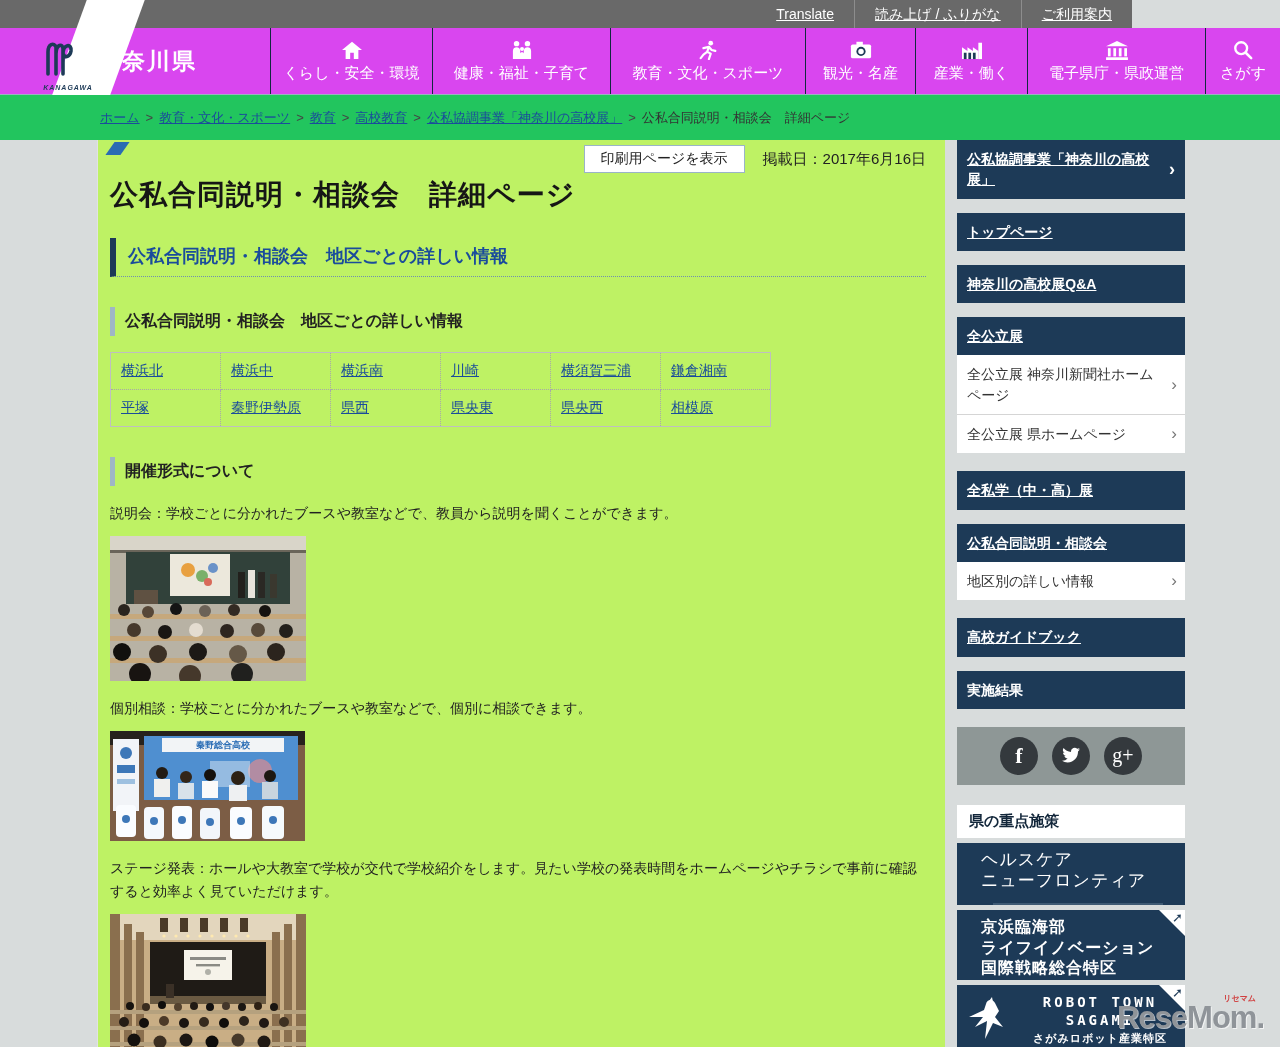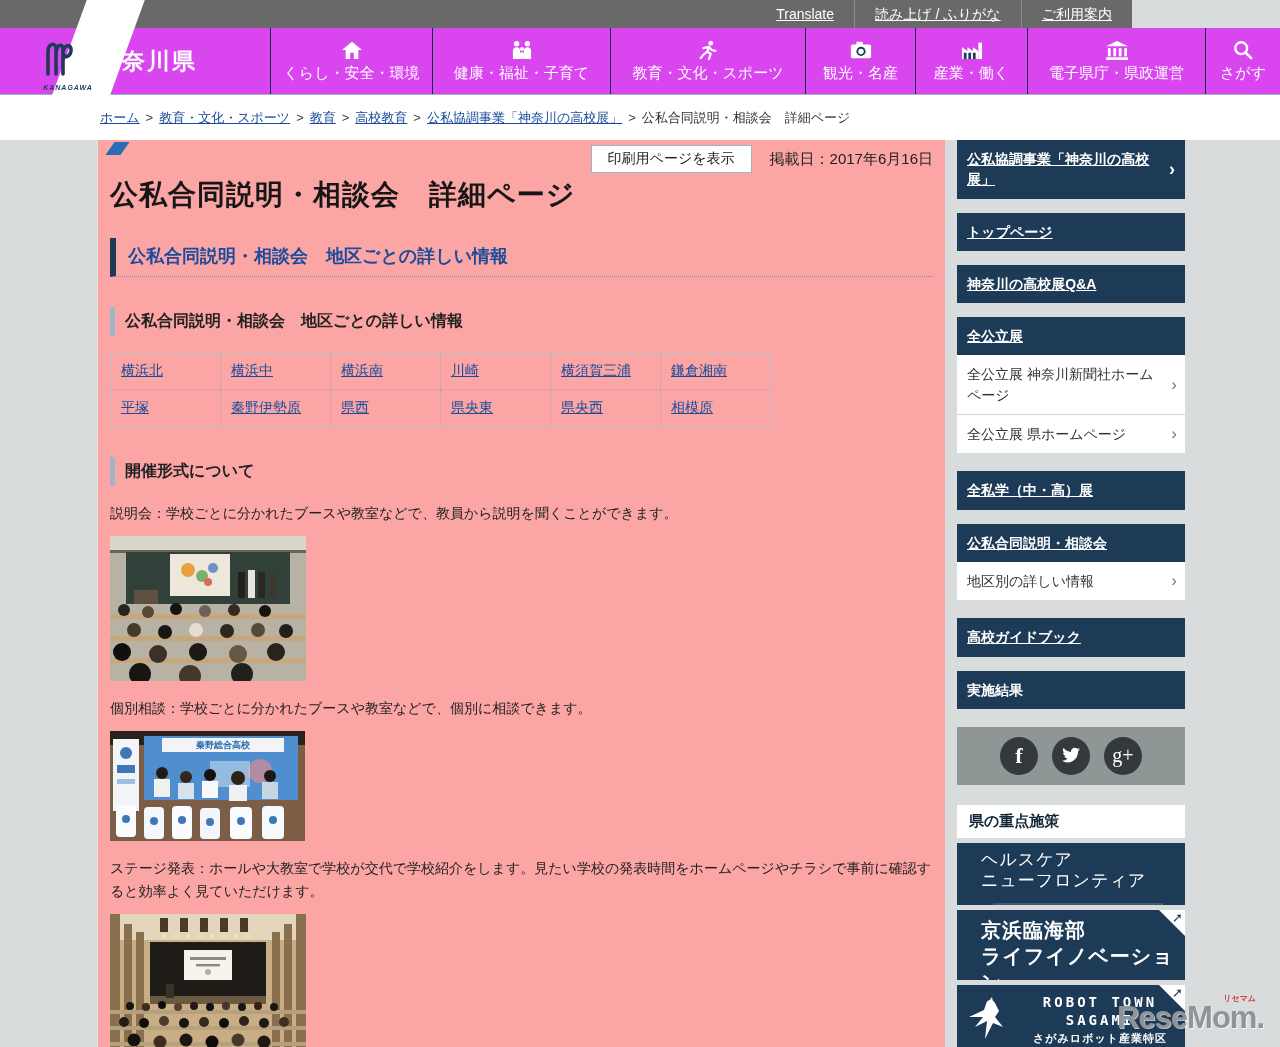--- a/index.html
+++ b/index.html
@@ -17,28 +17,28 @@
   .brand { width:270px; position:relative; display:flex; align-items:center; }
   .stripe { position:absolute; left:62px; top:-30px; width:58px; height:140px; background:#fff; transform:skewX(-20deg); }
   .emblem { position:absolute; left:40px; top:8px; width:46px; height:46px; }
   .kanagawa-en { position:absolute; left:20px; top:56px; width:96px; text-align:center; font-size:7px; font-weight:bold; color:#1d3a57; letter-spacing:1px; font-style:italic; }
   .brand-jp { position:absolute; left:97px; top:18px; color:#fff; font-size:23px; font-weight:bold; letter-spacing:2px; }
   .navitem { display:flex; flex-direction:column; align-items:center; justify-content:center; gap:4px; color:#fff; font-size:15px; border-left:1px solid #12293f; cursor:pointer; }
   .navitem svg { display:block; }
   .n1{width:162px;} .n2{width:178px;} .n3{width:195px;} .n4{width:110px;} .n5{width:112px;} .n6{width:178px;} .n7{width:75px;}
 
   
-  .crumbband { position:absolute; top:95px; left:0; width:1280px; height:45px; background:#ffffff; }
+  .crumbband { position:absolute; top:95px; left:0; width:1280px; height:45px; background:#22c55e; }
   .crumbs { padding:14px 0 0 100px; font-size:13px; color:#333; }
   .crumbs a { color:#1a4c9b; text-decoration:underline; }
   .crumbs .sep { margin:0 6px; color:#444; }
 
   
   .bodybg { position:absolute; top:140px; left:0; width:1280px; height:907px; background:#d8dcdc; }
-  .card { position:absolute; left:97px; top:0; width:848px; height:907px; background:#fca5a5; padding:4px 12px 20px 12px; border-left:1px solid #e2e2e2; }
+  .card { position:absolute; left:97px; top:0; width:848px; height:907px; background:#bef264; padding:4px 19px 20px 12px; border-left:1px solid #e2e2e2; }
 
   .slash { position:absolute; left:12px; top:2px; width:15px; height:13px; background:#2a6cb3; transform:skewX(-35deg); }
   .printrow { display:flex; justify-content:flex-end; align-items:center; gap:18px; height:30px; }
   .printbtn { border:1px solid #9ab4c8; background:#fff; font-size:14px; color:#222; padding:4px 16px; font-family:inherit; cursor:pointer; }
   .pubdate { font-size:15px; color:#222; }
   .pagetitle { font-size:28px; font-weight:600; color:#161616; margin-top:2px; letter-spacing:1px; }
 
   .sectitle { margin-top:24px; border-left:6px solid #1d3a57; border-bottom:1px dotted #6f8fae; padding:6px 0 8px 12px; color:#1a4c9b; font-size:18px; font-weight:bold; }
   .subtitle { margin-top:30px; border-left:5px solid #9fb6c6; padding:4px 0 4px 10px; color:#222; font-size:16px; font-weight:bold; }
 
@@ -66,21 +66,21 @@
   .soc { width:38px; height:38px; border-radius:50%; background:#34393d; color:#fff; display:flex; align-items:center; justify-content:center; cursor:pointer; }
   .soc .fglyph { font-family:"Liberation Serif",serif; font-size:22px; font-weight:bold; }
   .soc .gglyph { font-family:"Liberation Serif",serif; font-size:20px; }
 
   .featurehead { margin-top:20px; background:#fff; font-size:15px; font-weight:bold; color:#12263a; padding:7px 12px; }
   .banner { background:#1d3a57; color:#fff; margin-top:5px; position:relative; overflow:hidden; cursor:pointer; }
   .b1 { height:62px; padding:6px 0 0 24px; }
   .b1 .bl { font-size:17px; font-weight:normal; letter-spacing:1px; line-height:1.25; }
   .b1 .tag { margin-top:12px; background:#3e5a74; width:170px; margin-left:12px; text-align:center; font-size:12px; font-weight:bold; padding:1px 0; }
   .b2 { height:70px; padding:7px 0 0 24px; }
-  .b2 .bl { font-size:20px; font-weight:bold; letter-spacing:1px; line-height:1.3; }
+  .b2 .bl { font-size:16px; font-weight:bold; letter-spacing:1px; line-height:1.3; }
   .b3 { height:72px; padding:8px 6px 0 64px; }
   .b3 .rt { font-family:"DejaVu Sans Mono",monospace; font-size:14px; font-weight:bold; letter-spacing:3px; text-align:center; line-height:1.3; }
   .b3 .sub { font-size:11px; font-weight:bold; text-align:center; margin-top:2px; letter-spacing:1px; }
   .b3 svg { position:absolute; left:8px; top:12px; }
   .corner { position:absolute; top:0; right:0; width:0; height:0; border-left:26px solid transparent; border-top:26px solid #fff; }
   .corner-arrow { position:absolute; top:0px; right:2px; font-size:13px; font-weight:bold; color:#1d3a57; z-index:2; }
 
   
   .watermark { position:absolute; right:16px; top:1000px; z-index:5; }
   .wm-text { font-size:31px; font-weight:bold; color:#8f9499; letter-spacing:-1px; text-shadow:1px 1px 0 #ffffffaa; }

